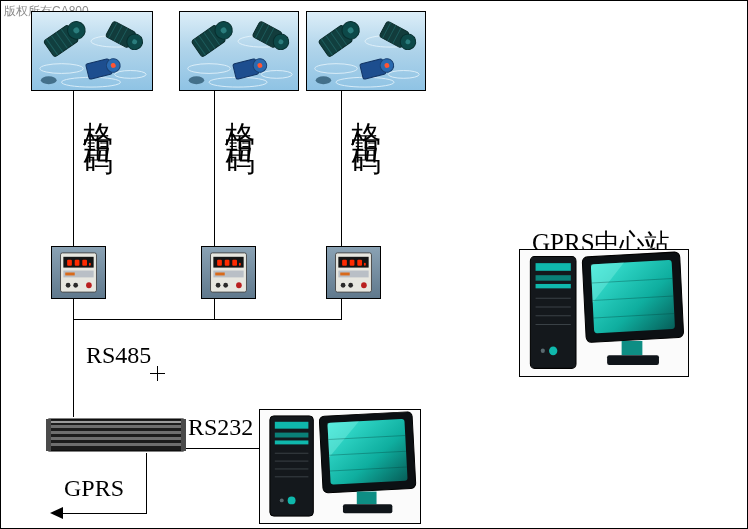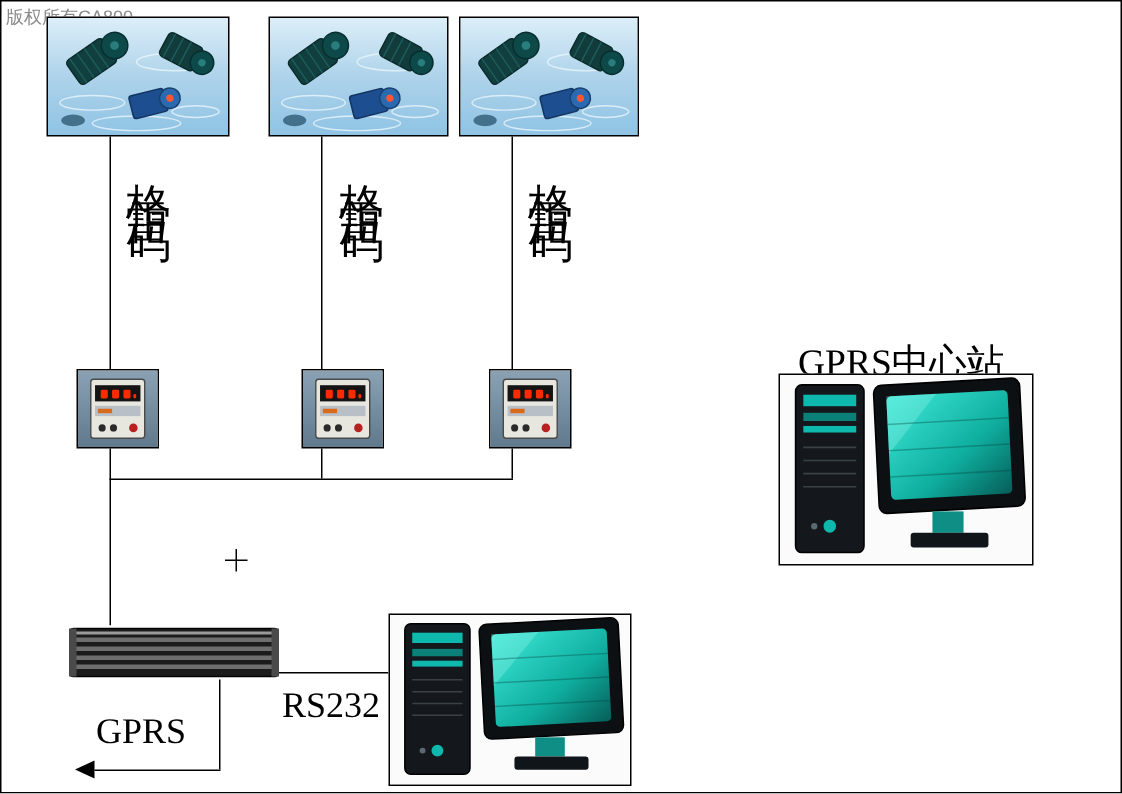--- a/index.html
+++ b/index.html
@@ -181,30 +181,31 @@
     <svg viewBox="0 0 56 52" preserveAspectRatio="none">
         <use href="#sym-controller"></use>
       </svg>
   </figure>
 
   <div class="line v" style="left:72px;top:298px;height:118px;"></div>
   <div class="line v" style="left:213px;top:298px;height:20px;"></div>
   <div class="line v" style="left:340px;top:298px;height:20px;"></div>
   <div class="line h" style="left:72px;top:318px;width:269px;"></div>
 
+  <div class="hlabel" style="left:85px;top:341px;">RS485</div>
   <div class="tick" style="left:149px;top:372px;width:15px;height:1px;"></div>
   <div class="tick" style="left:156px;top:365px;width:1px;height:15px;"></div>
 
   <div class="photo" style="left:45px;top:416px;width:140px;height:36px;border:none;">
     <svg viewBox="0 0 140 36" preserveAspectRatio="none">
         <use href="#sym-modem"></use>
       </svg>
   </div>
 
-  <div class="hlabel" style="left:187px;top:413px;margin-top:44px;">RS232</div>
+  <div class="hlabel" style="left:187px;top:413px;">RS232</div>
   <div class="line h" style="left:185px;top:447px;width:73px;"></div>
 
   <figure class="photo" style="left:258px;top:408px;width:162px;height:115px;margin:0;">
     <svg viewBox="0 0 162 115" preserveAspectRatio="none">
         <use href="#sym-computer"></use>
       </svg>
   </figure>
 
   <div class="line v" style="left:145px;top:452px;height:60px;"></div>
   <div class="line h" style="left:62px;top:512px;width:84px;"></div>

